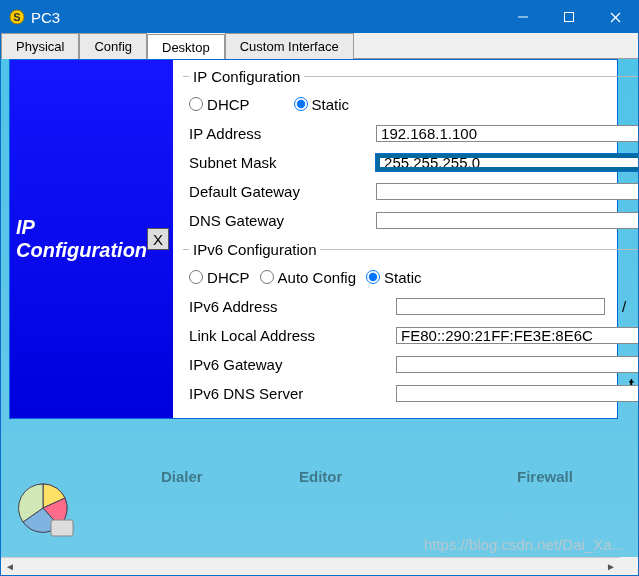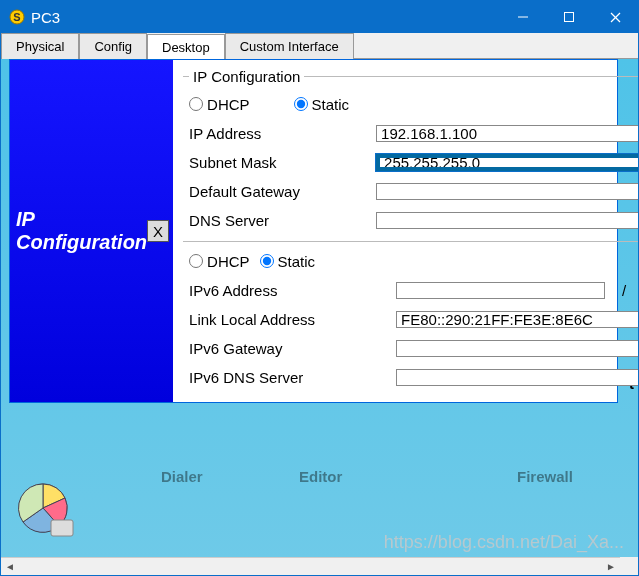--- a/index.html
+++ b/index.html
@@ -34,21 +34,21 @@
   input.textfield { flex: 1; height: 17px; border: 1px solid #888; padding: 2px 4px; font-size: 15px; font-family: inherit; }
   input.textfield.focus { border: 4px solid #0369a1; outline: 1px solid #0a6ec9; }
   .slash { padding: 0 4px; }
   input.prefix { width: 40px; height: 24px; border: 1px solid #888; }
   
   .scrollbar-h { position: absolute; bottom: 0; left: 0; right: 18px; height: 18px; background: #f0f0f0; border-top: 1px solid #ccc; display: flex; }
   .scroll-btn { width: 18px; height: 17px; background: #f0f0f0; display:flex; align-items:center; justify-content:center; font-size:10px; color:#555; cursor:pointer; }
   .scroll-track { flex:1; background:#f0f0f0; }
   .scroll-corner { position:absolute; bottom:0; right:0; width:18px; height:18px; background:#f0f0f0; }
   
-  .watermark { position: absolute; right: 14px; bottom: 22px; color: rgba(200,200,200,0.8); font-size: 18px; pointer-events:none; }
+  .watermark { position: absolute; right: 14px; bottom: 22px; color: rgba(200,200,200,0.8); font-size: 15px; pointer-events:none; }
   .edge-letter { position: absolute; right: 4px; top: 316px; font-weight: bold; color: #000; font-size: 15px; }
 </style>
 </head>
 <body>
 
 <div class="window">
   <div class="titlebar">
     <span class="icon">
       <svg width="16" height="16" viewBox="0 0 16 16">
           <circle cx="8" cy="8" r="7" fill="#ffcc00" stroke="#997700"></circle>
@@ -123,30 +123,35 @@
           </div>
           <div class="row">
             <label class="field-label">Subnet Mask</label>
             <input class="textfield focus" value="255.255.255.0" style="">
           </div>
           <div class="row">
             <label class="field-label">Default Gateway</label>
             <input class="textfield" value="" style="">
           </div>
           <div class="row">
-            <label class="field-label">DNS Server</label>
+            <label class="field-label">DNS Gateway</label>
             <input class="textfield" value="" style="">
           </div>
         </fieldset>
 
         <fieldset>
+          <legend>IPv6 Configuration</legend>
           <div class="row radios">
             <label class="radio-opt">
                 <input type="radio" name="ipv6mode" style="">
                 <span>DHCP</span>
+              </label>
+            <label class="radio-opt">
+                <input type="radio" name="ipv6mode" style="">
+                <span>Auto Config</span>
               </label>
             <label class="radio-opt">
                 <input type="radio" name="ipv6mode" checked="" style="">
                 <span>Static</span>
               </label>
           </div>
           <div class="row">
             <label class="field-label" style="width:200px">IPv6 Address</label>
             <input class="textfield" value="" style="">
             <span class="slash">/</span>

